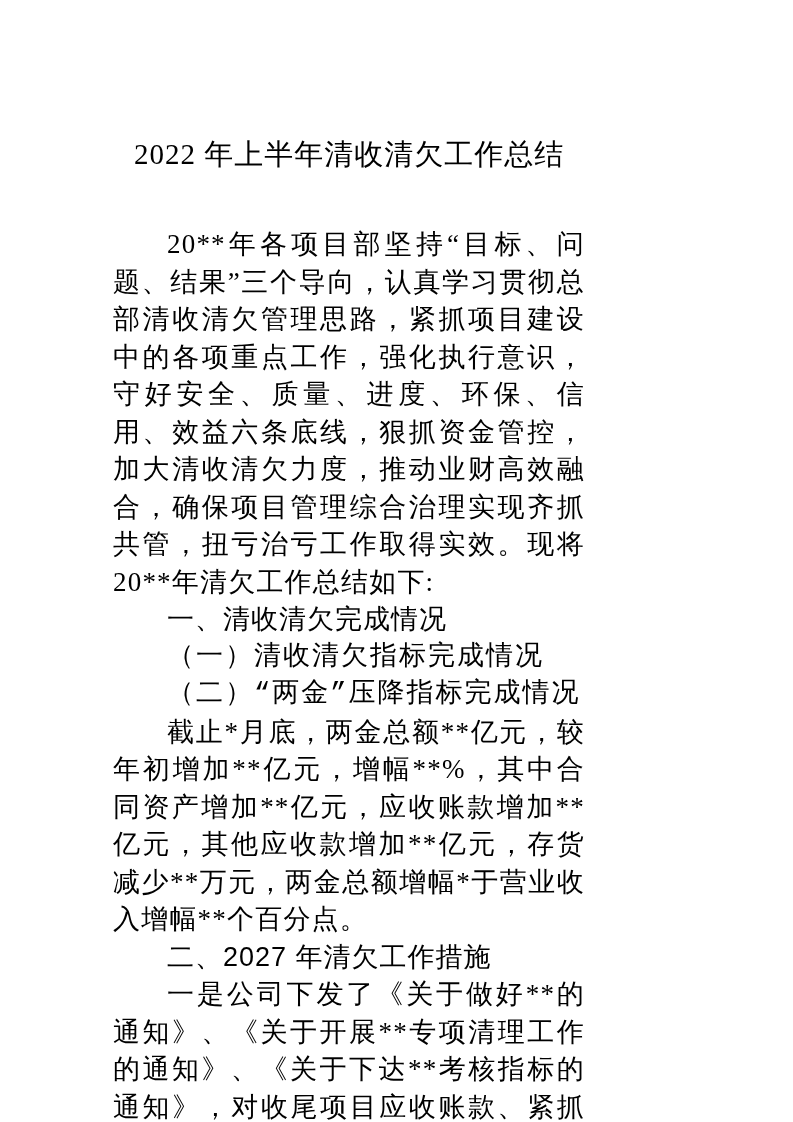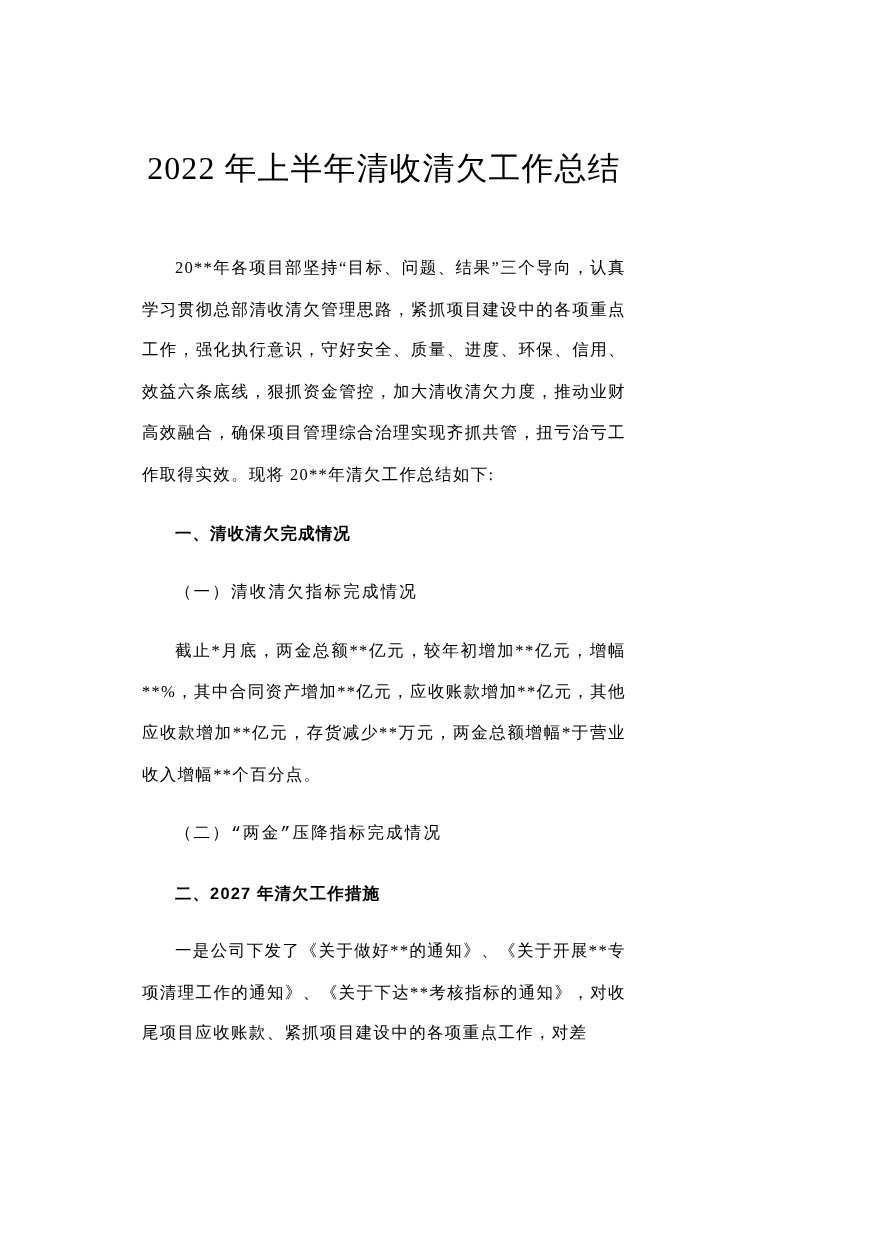--- a/index.html
+++ b/index.html
@@ -21,34 +21,34 @@
     margin: 0 0 46px 0;
     font-family: "Liberation Serif", "DejaVu Serif", serif;
     font-size: 29px;
     font-weight: 400;
     line-height: 52px;
     text-align: center;
     letter-spacing: 1px;
     white-space: nowrap;
   }
   .block {
-    margin: 16px;
-    font-size: 15px;
+    margin: 0;
+    font-size: 27px;
     line-height: 37.5px;
     text-indent: 2em;
     text-align: justify;
     letter-spacing: 1.2px;
   }
   .body-para {
     font-family: "Liberation Serif", "DejaVu Serif", serif;
     font-weight: 400;
   }
   .heading-bold {
     font-family: "Liberation Sans", "DejaVu Sans", sans-serif;
-    font-weight: 700;
+    font-weight: 400;
     letter-spacing: 1px;
   }
   .heading-kai {
     font-family: Liberation Mono, monospace;
     font-weight: 400;
     letter-spacing: 2px;
   }
 </style>
 </head>
 <body>
@@ -56,20 +56,20 @@
 <div class="page">
   <h1 class="doc-title">2022 年上半年清收清欠工作总结</h1>
 
   <p class="block body-para">20**年各项目部坚持“目标、问题、结果”三个导向，认真学习贯彻总部清收清欠管理思路，紧抓项目建设中的各项重点工作，强化执行意识，守好安全、质量、进度、环保、信用、效益六条底线，狠抓资金管控，加大清收清欠力度，推动业财高效融合，确保项目管理综合治理实现齐抓共管，扭亏治亏工作取得实效。现将 20**年清欠工作总结如下:</p>
 
   <p class="block heading-bold">一、清收清欠完成情况</p>
 
   <p class="block heading-kai">（一）清收清欠指标完成情况</p>
 
 
+  <p class="block heading-kai">（二）“两金”压降指标完成情况</p>
+
   <p class="block body-para">截止*月底，两金总额**亿元，较年初增加**亿元，增幅**%，其中合同资产增加**亿元，应收账款增加**亿元，其他应收款增加**亿元，存货减少**万元，两金总额增幅*于营业收入增幅**个百分点。</p>
-
-  <p class="block heading-kai">（二）“两金”压降指标完成情况</p>
 
   <p class="block heading-bold">二、2027 年清欠工作措施</p>
 
   <p class="block body-para">一是公司下发了《关于做好**的通知》、《关于开展**专项清理工作的通知》、《关于下达**考核指标的通知》，对收尾项目应收账款、紧抓项目建设中的各项重点工作，对差</p>
 </div>
 
 </body></html>

